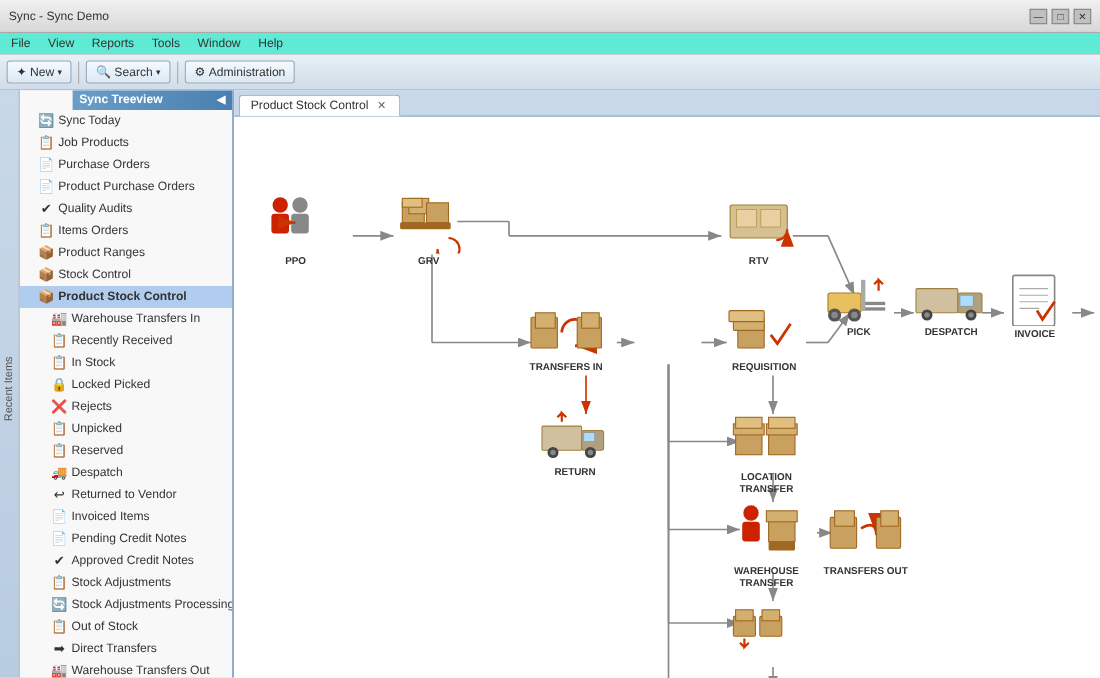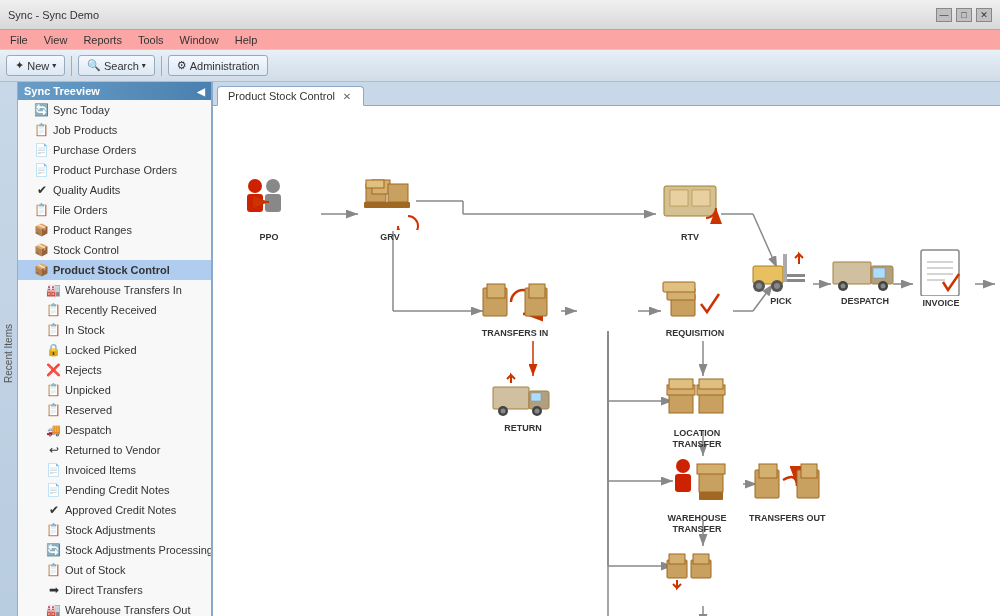--- a/index.html
+++ b/index.html
@@ -39,21 +39,21 @@
       display: flex;
       align-items: center;
       justify-content: center;
       font-size: 9px;
       cursor: pointer;
       color: #333;
     }
 
     
     .menu-bar {
-      background: #fca5a5;
+      background: #5eead4;
       height: 20px;
       display: flex;
       align-items: center;
       padding: 0 4px;
       border-bottom: 1px solid #ccc;
       gap: 4px;
     }
     .menu-item {
       font-size: 11px;
       padding: 2px 6px;
@@ -120,20 +120,21 @@
     }
     .sidebar-header {
       background: linear-gradient(to right, #6a9ec8, #4a80b0);
       color: white;
       font-size: 11px;
       font-weight: bold;
       padding: 3px 6px;
       display: flex;
       justify-content: space-between;
       align-items: center;
+      margin-left: 48px;
     }
     .sidebar-expand-btn {
       cursor: pointer;
       font-size: 10px;
       color: white;
     }
     .tree-item {
       display: flex;
       align-items: center;
       padding: 2px 4px;
@@ -320,21 +321,21 @@
     <div class="tree-item tree-indent1">
       <span class="tree-icon small-icon">📄</span>
       <span>Product Purchase Orders</span>
     </div>
     <div class="tree-item tree-indent1">
       <span class="tree-icon small-icon">✔</span>
       <span>Quality Audits</span>
     </div>
     <div class="tree-item tree-indent1">
       <span class="tree-icon small-icon">📋</span>
-      <span>File Orders</span>
+      <span>Items Orders</span>
     </div>
     <div class="tree-item tree-indent1">
       <span class="tree-icon small-icon">📦</span>
       <span>Product Ranges</span>
     </div>
     <div class="tree-item tree-indent1">
       <span class="tree-icon small-icon">📦</span>
       <span>Stock Control</span>
     </div>
     <div class="tree-item tree-indent1 active">

